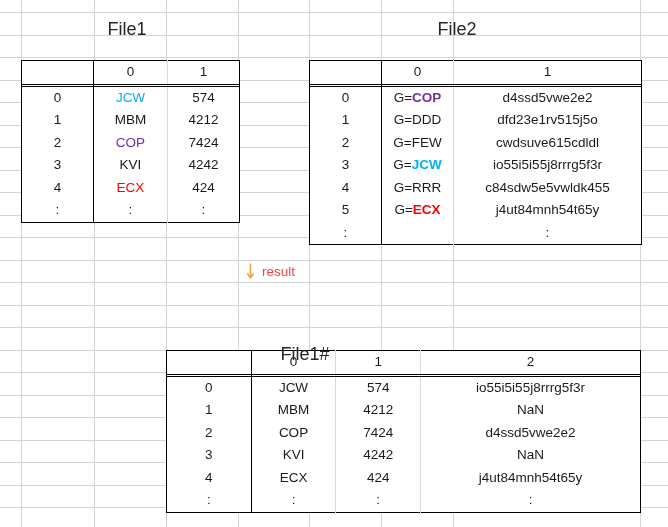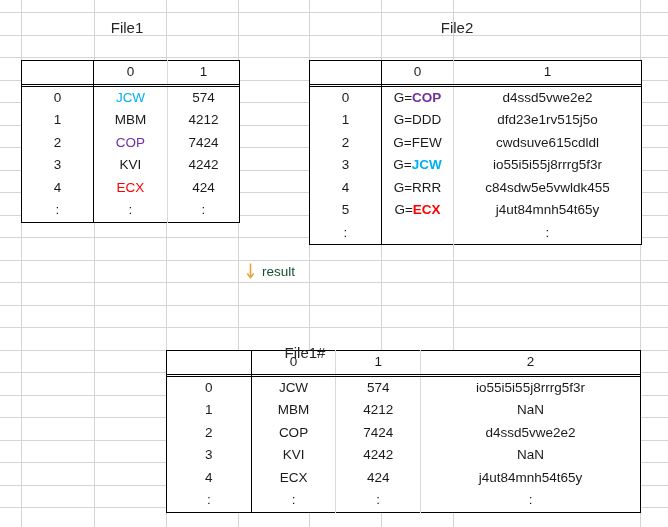--- a/index.html
+++ b/index.html
@@ -17,31 +17,31 @@
 
   
   #grid { position: absolute; inset: 0; z-index: 0; }
   .gl-v { position: absolute; top: 0; bottom: 0; width: 1px; background: #d4d4d4; }
   .gl-h { position: absolute; left: 0; right: 0; height: 1px; background: #d4d4d4; }
 
   
   .sheet-label {
     position: absolute;
     z-index: 3;
-    font-size: 15px;
+    font-size: 18px;
     color: #262626;
     white-space: nowrap;
     text-align: center;
   }
 
   .result-note {
     position: absolute;
     z-index: 3;
     font-size: 13.5px;
-    color: #14532d;
+    color: #ef4444;
     white-space: nowrap;
     display: flex;
     align-items: center;
     gap: 7px;
   }
   .down-arrow { display: block; width: 9px; height: 16px; }
 
   
   .df {
     position: absolute;

